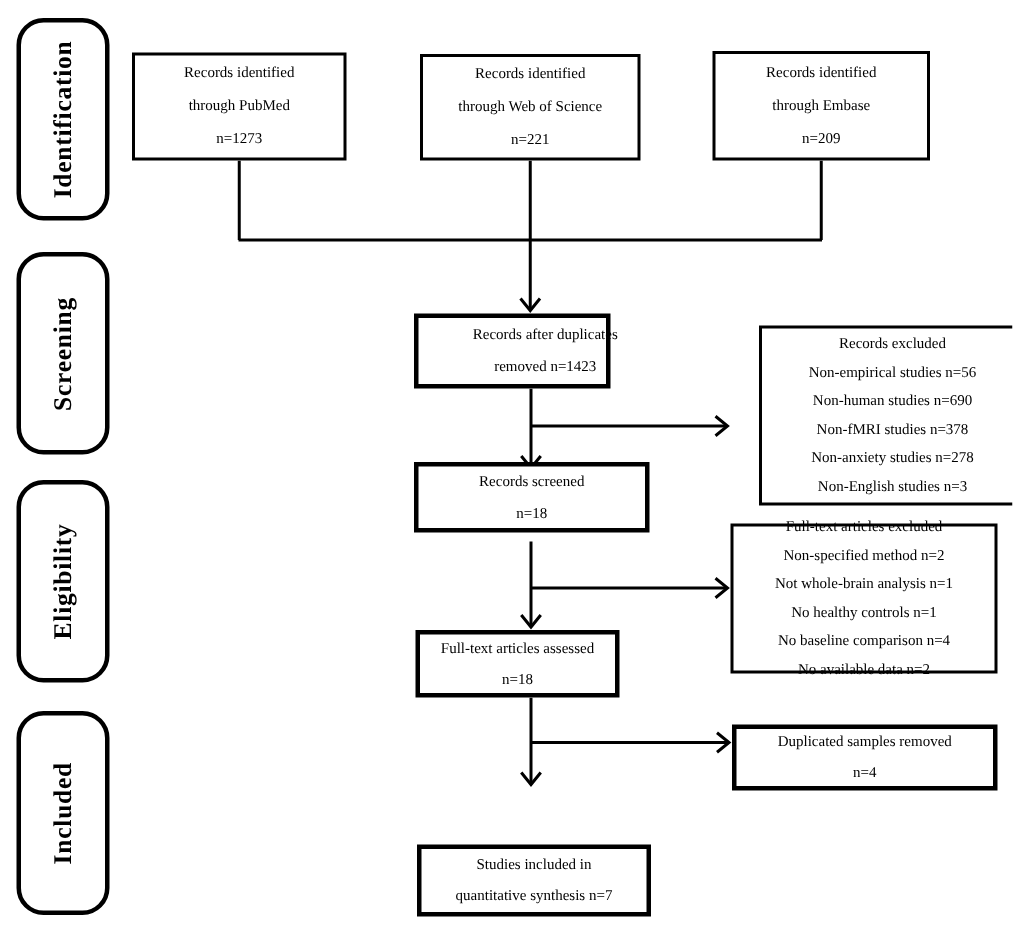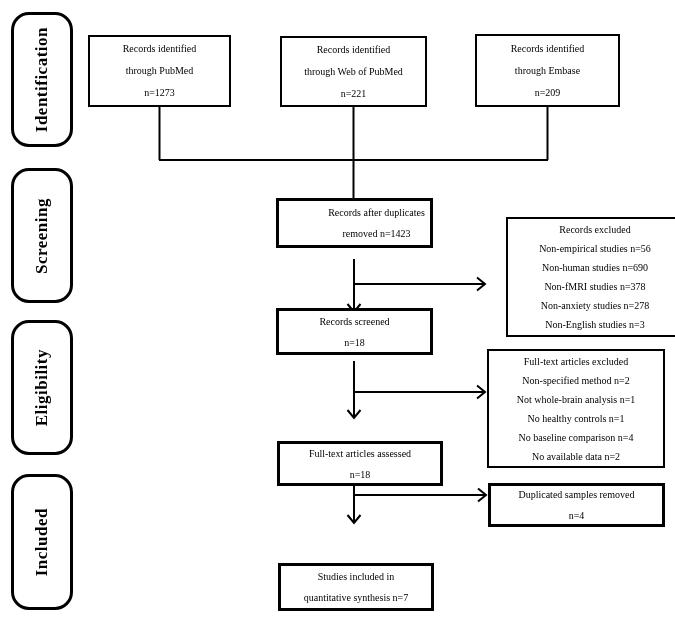--- a/index.html
+++ b/index.html
@@ -113,55 +113,55 @@
     <span>Included</span>
   </div>
 
   <div class="box toprow" style="left:88px;top:35px;width:143px;height:72px;">
     <div class="ln">Records identified</div>
     <div class="ln">through PubMed</div>
     <div class="ln">n=1273</div>
   </div>
   <div class="box toprow" style="left:280px;top:36px;width:147px;height:71px;">
     <div class="ln">Records identified</div>
-    <div class="ln">through Web of PubMed</div>
+    <div class="ln">through Web of Science</div>
     <div class="ln">n=221</div>
   </div>
   <div class="box toprow" style="left:475px;top:34px;width:145px;height:73px;">
     <div class="ln">Records identified</div>
     <div class="ln">through Embase</div>
     <div class="ln">n=209</div>
   </div>
 
-  <div class="box mid thick" style="left:276px;top:198px;width:157px;height:50px;padding-left:44px;">
+  <div class="box mid thick" style="left:276px;top:209px;width:131px;height:50px;padding-left:44px;">
     <div class="ln">Records after duplicates</div>
     <div class="ln">removed n=1423</div>
   </div>
   <div class="box tall" style="left:506px;top:217px;width:178px;height:120px;">
     <div class="ln">Records excluded</div>
     <div class="ln">Non-empirical studies n=56</div>
     <div class="ln">Non-human studies n=690</div>
     <div class="ln">Non-fMRI studies n=378</div>
     <div class="ln">Non-anxiety studies n=278</div>
     <div class="ln">Non-English studies n=3</div>
   </div>
   <div class="box mid thick" style="left:276px;top:308px;width:157px;height:47px;">
     <div class="ln">Records screened</div>
     <div class="ln">n=18</div>
   </div>
 
-  <div class="box tall" style="left:487px;top:349px;width:178px;height:119px;">
+  <div class="box tall" style="left:487px;top:349px;width:178px;height:100px;">
     <div class="ln">Full-text articles excluded</div>
     <div class="ln">Non-specified method n=2</div>
     <div class="ln">Not whole-brain analysis n=1</div>
     <div class="ln">No healthy controls n=1</div>
     <div class="ln">No baseline comparison n=4</div>
     <div class="ln">No available data n=2</div>
   </div>
-  <div class="box mid thick" style="left:277px;top:420px;width:166px;height:45px;margin-top:21px;">
+  <div class="box mid thick" style="left:277px;top:420px;width:136px;height:45px;">
     <div class="ln">Full-text articles assessed</div>
     <div class="ln">n=18</div>
   </div>
 
   <div class="box mid thick" style="left:488px;top:483px;width:177px;height:44px;">
     <div class="ln">Duplicated samples removed</div>
     <div class="ln">n=4</div>
   </div>
   <div class="box mid thick" style="left:278px;top:525px;width:156px;height:48px;margin-top:38px;">
     <div class="ln">Studies included in</div>

